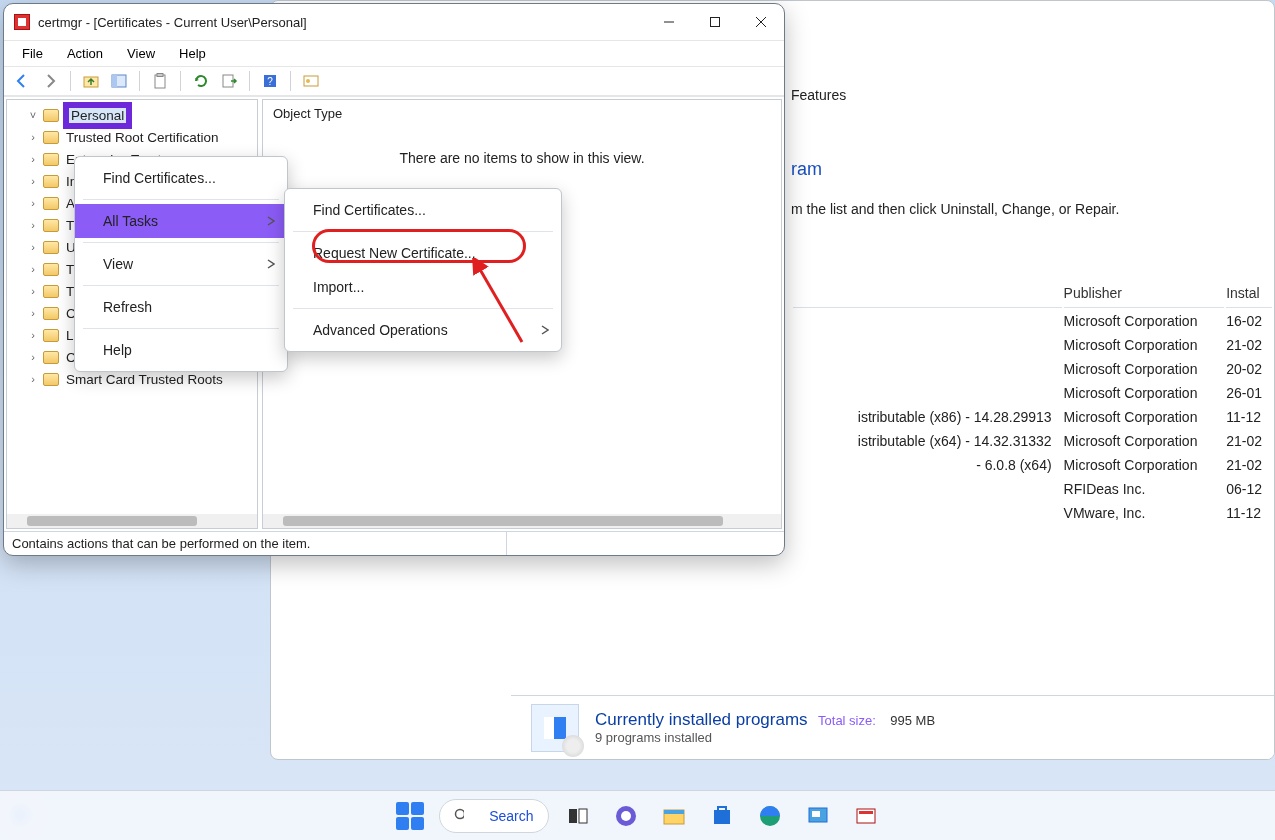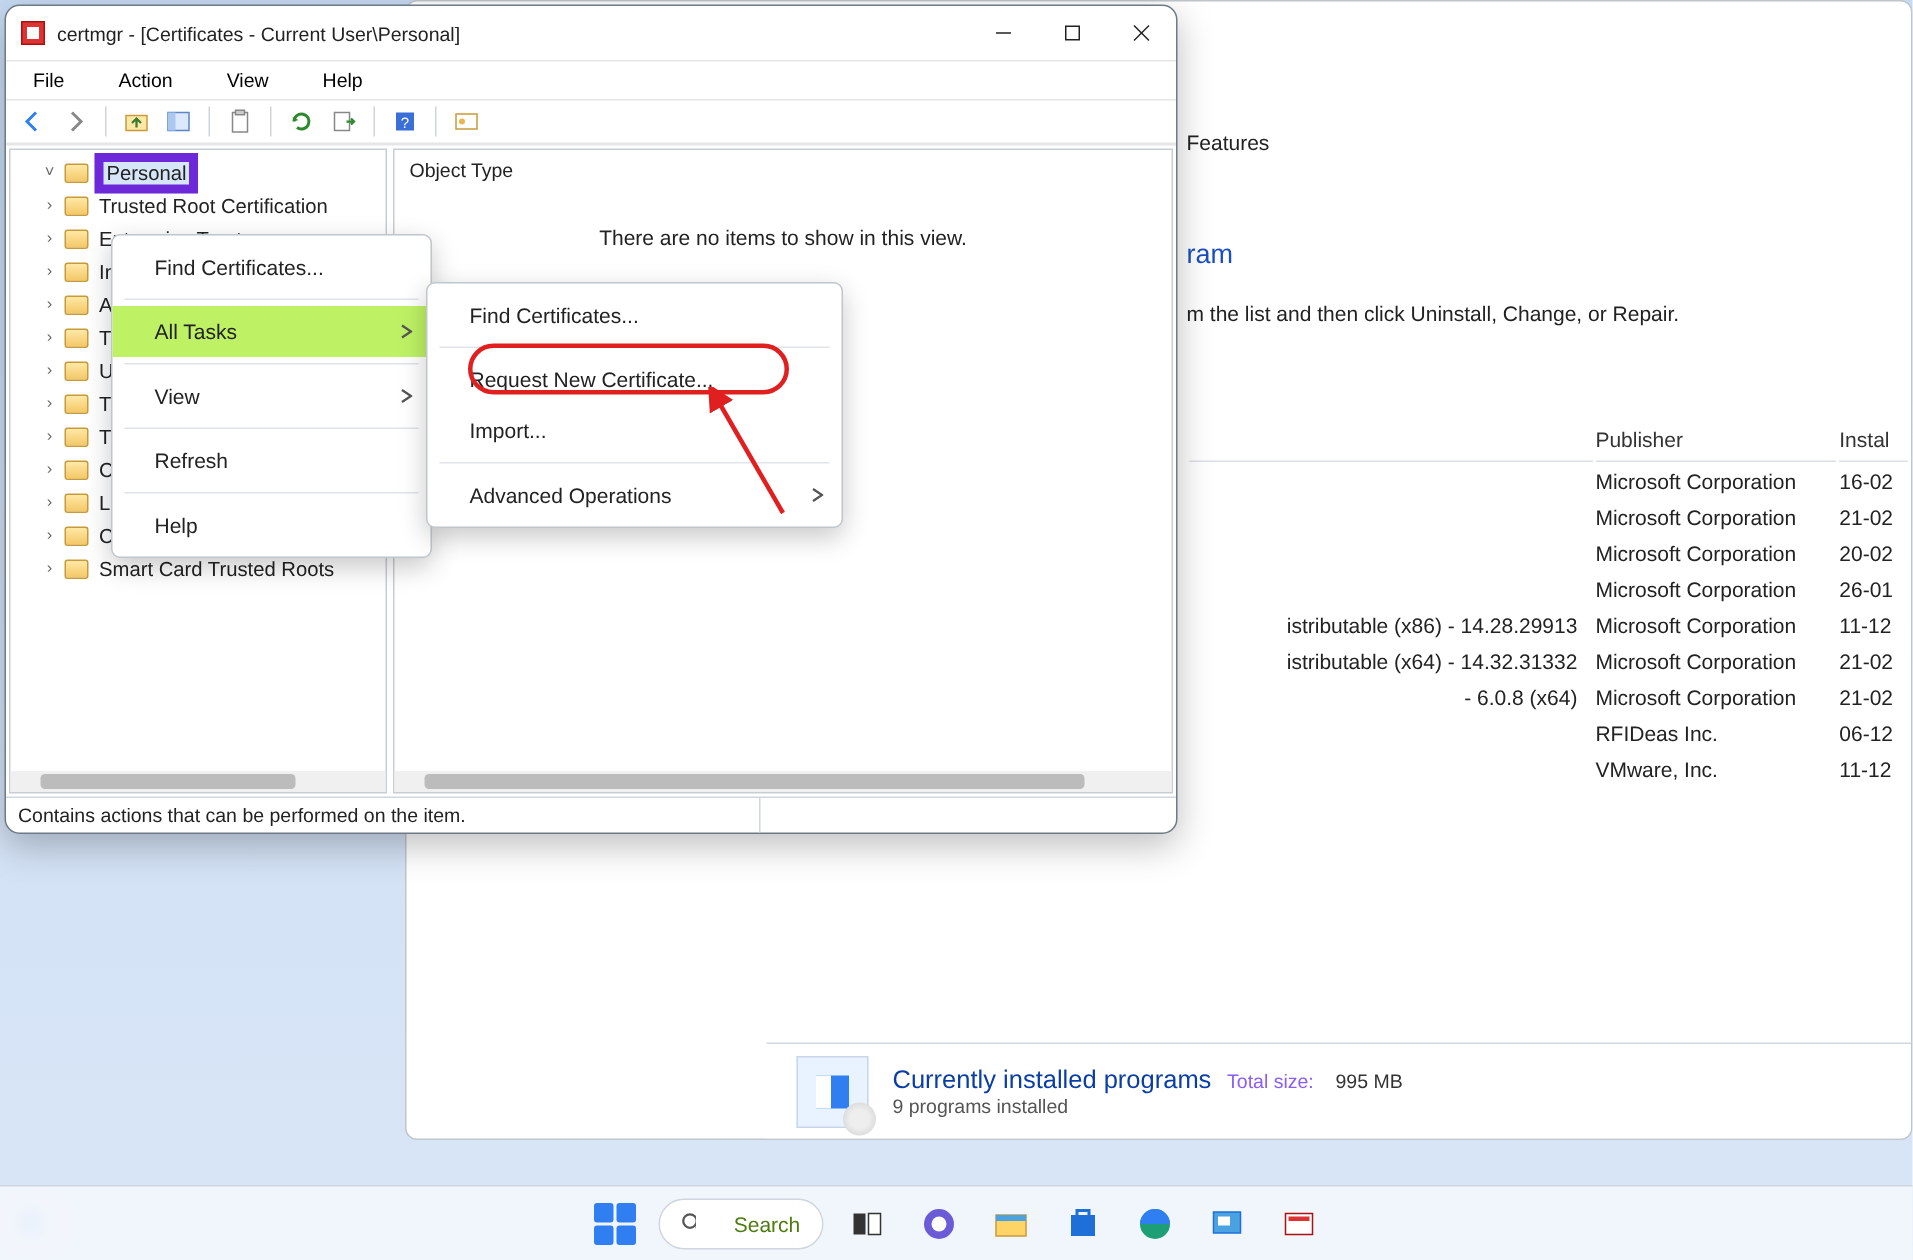--- a/index.html
+++ b/index.html
@@ -45,21 +45,21 @@
     display:flex; flex-direction:column;
   }
   .titlebar { height:36px; display:flex; align-items:center; padding:0 0 0 10px; }
   .titlebar .icon { width:16px; height:16px; background:#d33; border:1px solid #a11; margin-right:8px; position:relative;}
   .titlebar .icon::after{content:""; position:absolute; inset:3px; background:#fff;}
   .titlebar .title-text { font-size:13px; color:#222; flex:1;}
   .titlebar .winbtns { display:flex; }
   .titlebar .winbtn { width:46px; height:32px; display:flex; align-items:center; justify-content:center; }
   .titlebar .winbtn svg { stroke:#222; fill:none; stroke-width:1;}
 
-  .menubar { height:26px; display:flex; align-items:center; padding:0 8px; gap:16px; font-size:13px; border-top:1px solid #e6e6e6;}
+  .menubar { height:26px; display:flex; align-items:center; padding:0 8px; gap:4px; font-size:13px; border-top:1px solid #e6e6e6;}
   .menubar span { padding:2px 10px; }
 
   .toolbar { height:30px; display:flex; align-items:center; padding:0 6px; gap:4px; border-top:1px solid #e6e6e6; border-bottom:1px solid #e6e6e6;}
   .toolbar .tb-sep { width:1px; height:20px; background:#d0d4da; margin:0 4px;}
   .toolbar .tb-btn { width:24px; height:24px; display:flex; align-items:center; justify-content:center; border-radius:3px;}
   .toolbar svg { width:18px; height:18px; }
 
   .client { flex:1; display:flex; border-top:1px solid #e6e6e6; overflow:hidden;}
   .tree-pane { width:252px; border:1px solid #c7cdd5; margin:2px; display:flex; flex-direction:column; position:relative;}
   .tree { flex:1; overflow:hidden; font-size:13.5px; color:#222; padding-top:4px;}
@@ -81,21 +81,21 @@
 
   .statusbar { height:24px; border-top:1px solid #cfd6de; display:flex; align-items:center; padding:0 8px; font-size:13px; color:#222;}
   .statusbar .sep-cell { width: 270px; border-left:1px solid #cfd6de; height:100%; margin-left:auto;}
 
   
   .ctx-menu {
     position:absolute; background:#fff; border:1px solid #bfc6cc; border-radius:6px;
     box-shadow: 0 6px 18px rgba(0,0,0,0.22); padding:4px 0; font-size:14px; color:#222;
   }
   .ctx-menu .item { height:34px; display:flex; align-items:center; padding:0 30px 0 28px; position:relative; white-space:nowrap;}
-  .ctx-menu .item:hover, .ctx-menu .item.hovered { background:#bef264;text-align:center; }
+  .ctx-menu .item:hover, .ctx-menu .item.hovered { background:#8b5cf6;text-align:center; }
   .ctx-menu .sep { height:1px; background:#e0e4ea; margin:4px 8px; }
   .ctx-menu .item .chevron {
      position:absolute; right:12px; top:50%; transform:translateY(-50%);
   }
   .ctx-menu .item .chevron svg { width:8px; height:10px; stroke:#555; fill:none; stroke-width:1.5;}
 
   #ctx-main { left:74px; top:156px; width: 214px; }
   #ctx-sub  { left:284px; top:188px; width: 278px; }
 
   
@@ -111,21 +111,21 @@
   .taskbar {
     position:absolute; left:0; right:0; bottom:0; height:50px;
     background:rgba(243,246,252,0.92); border-top:1px solid #cfd6de;
     display:flex; align-items:center; justify-content:center; gap:10px;
     backdrop-filter: blur(6px);
   }
   .taskbar .start { width:28px; height:28px; display:grid; grid-template-columns:1fr 1fr; grid-template-rows:1fr 1fr; gap:2px;}
   .taskbar .start span{ background:#2f7ff3; border-radius:2px;}
   .taskbar .search-pill {
     width: 110px; height:34px; background:#fff; border:1px solid #cfd6de; border-radius:18px;
-    display:flex; align-items:center; gap:25px; padding:0 14px; font-size:14px; color:#4d7c0f;justify-content:center;
+    display:flex; align-items:center; gap:25px; padding:0 14px; font-size:14px; color:#1d4ed8;justify-content:center;
   }
   .taskbar .tb-icon { width:38px; height:38px; display:flex; align-items:center; justify-content:center; border-radius:6px;}
   .taskbar .tb-icon svg { width:24px; height:24px;}
   .widgets-btn {
     position:absolute; left:6px; bottom:8px; width:34px; height:34px; border-radius:6px;
     background:#fff; border:1px solid #cfd6de; display:flex; align-items:center; justify-content:center;
   }
 </style>
 </head>
 <body>

